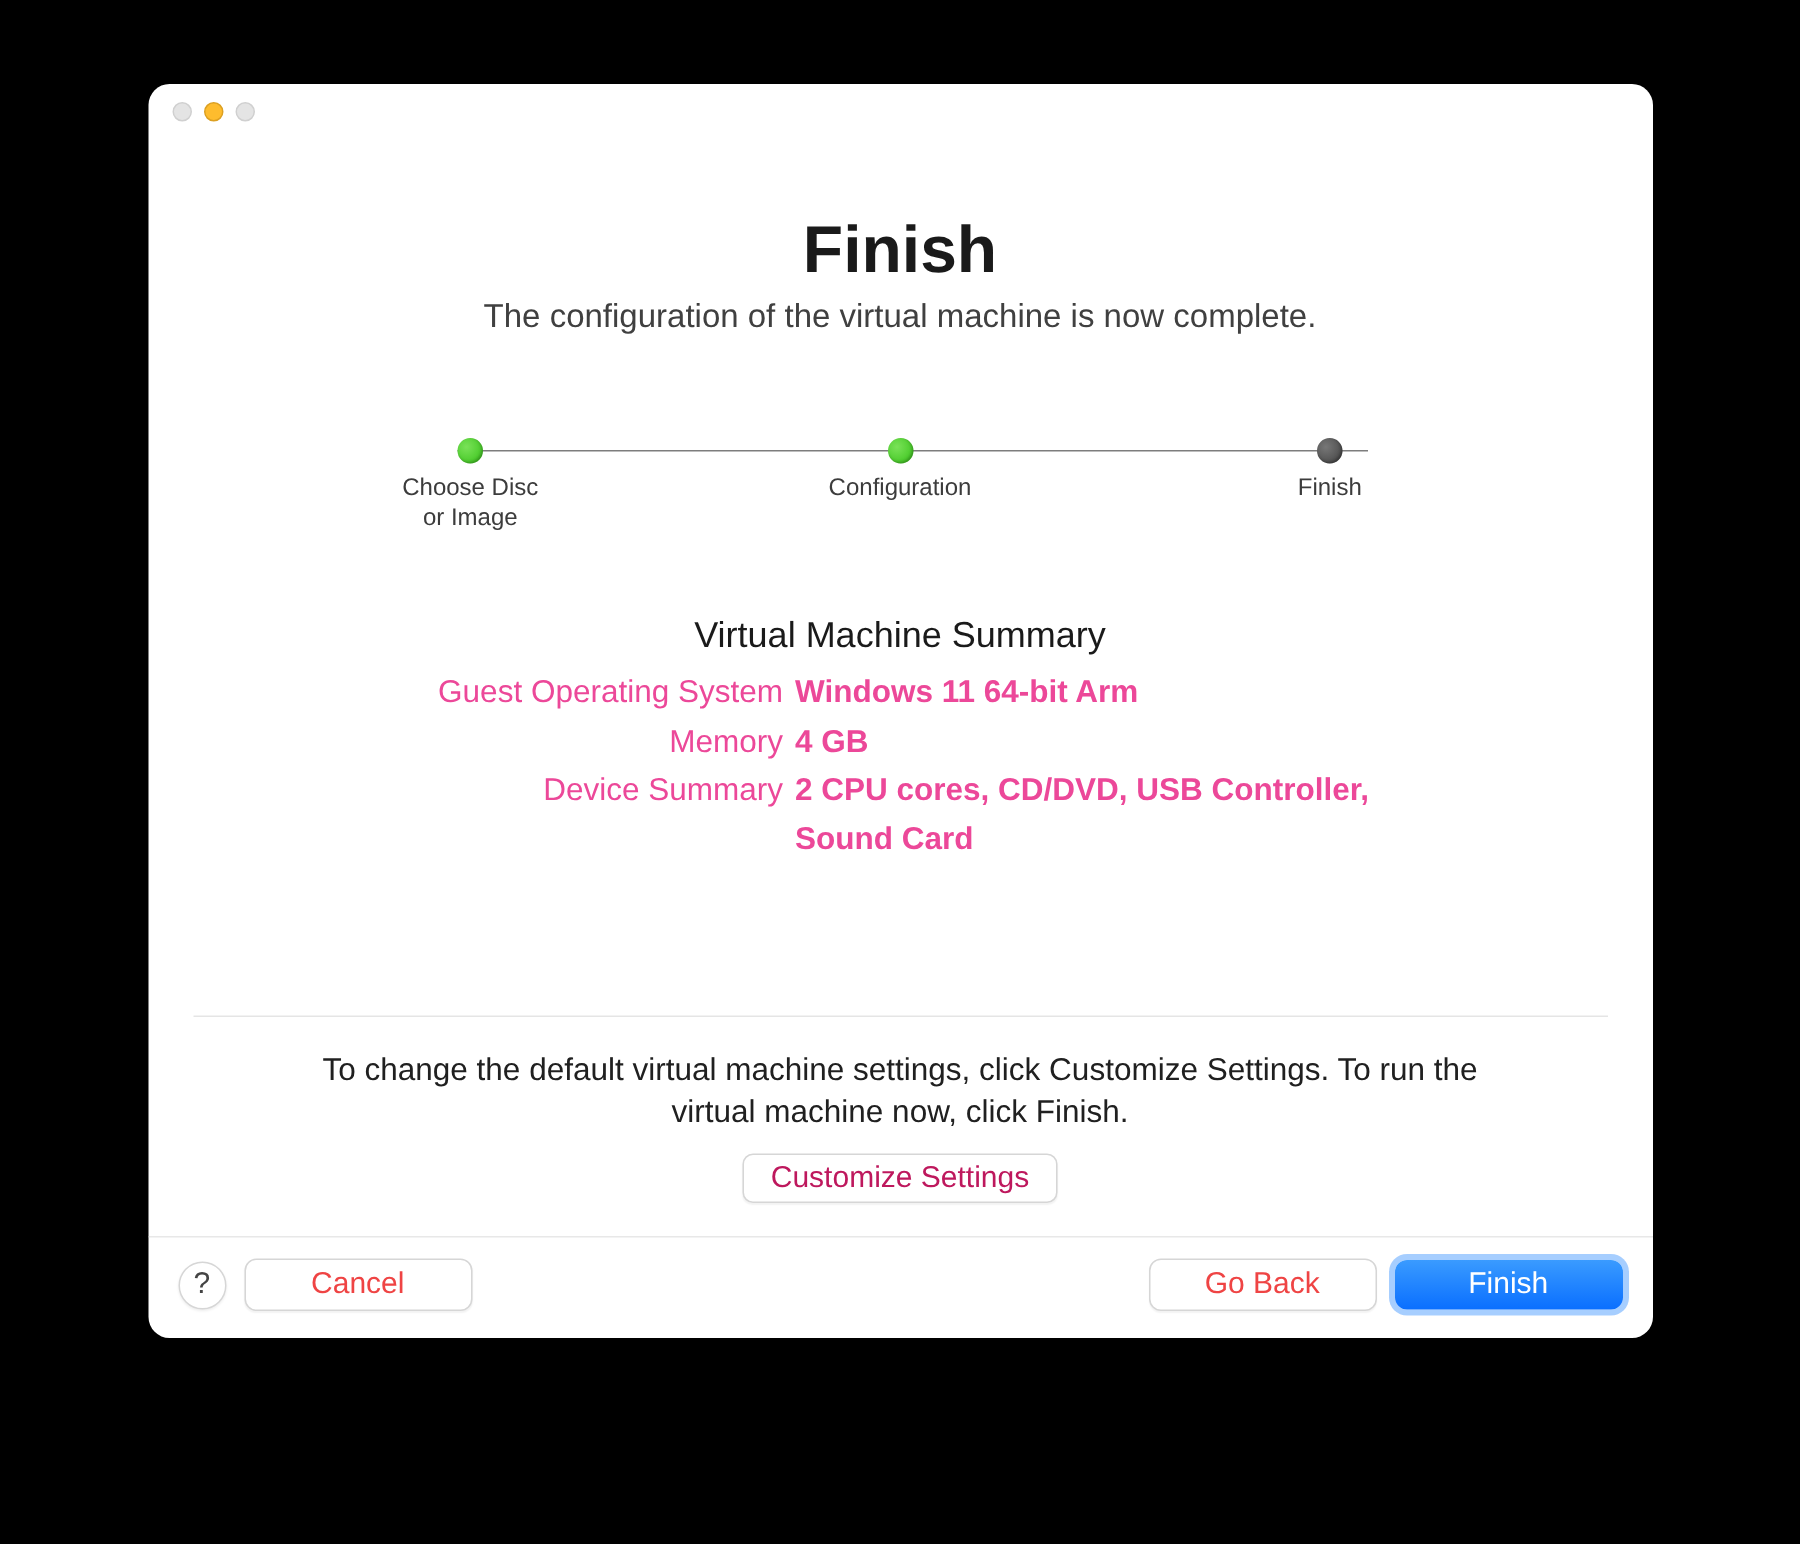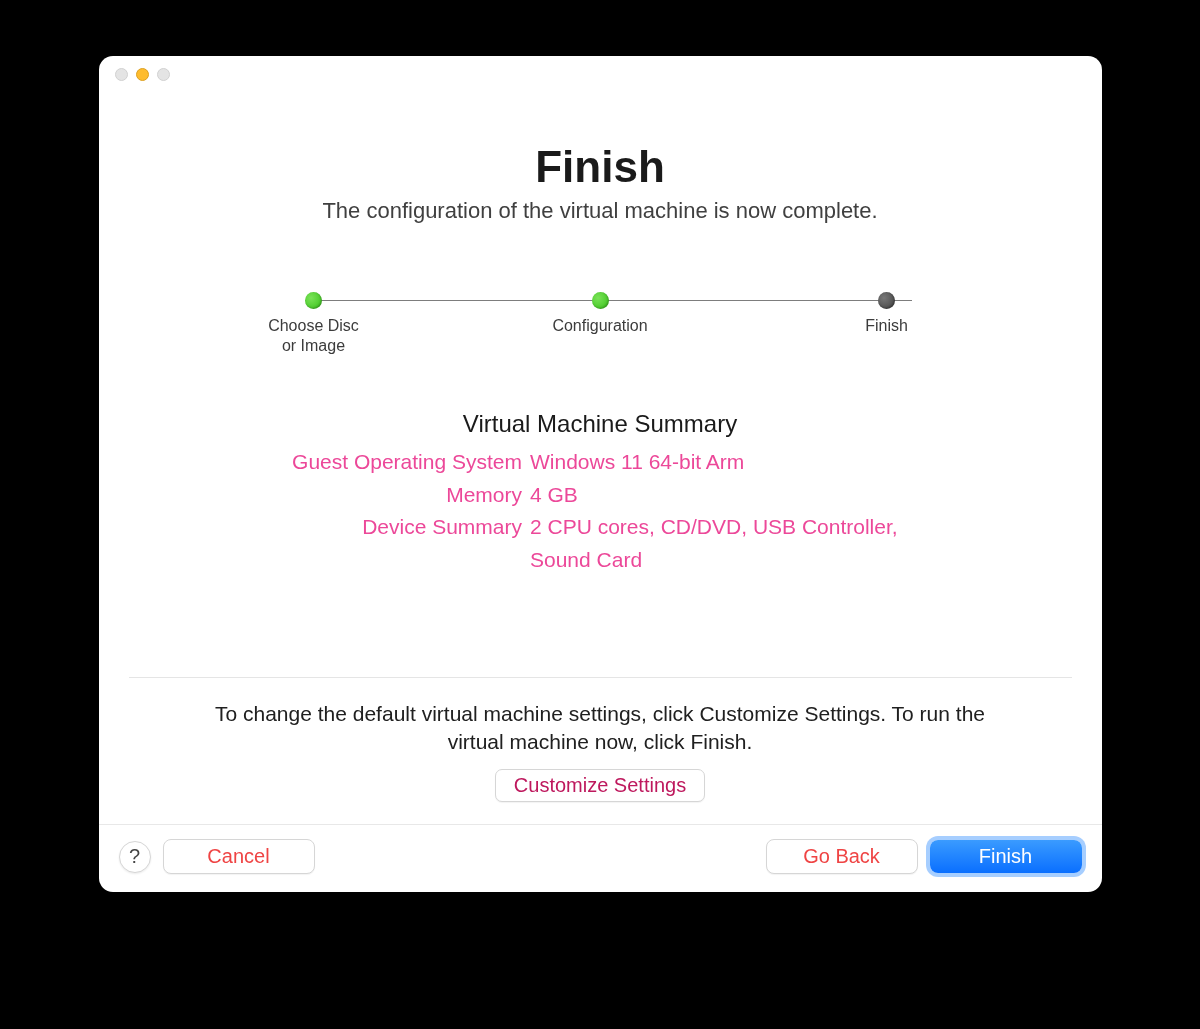--- a/index.html
+++ b/index.html
@@ -116,20 +116,21 @@
       color: #ec4899;
     }
     .summary-row .label {
       width: 290px;
       text-align: right;
       padding-right: 8px;
     }
     .summary-row .value {
       width: 430px;
       text-align: left;
+      font-weight: bold;
     }
 
     .hint-area {
       margin-top: auto;
       border-top: 1px solid #e5e5e5;
       margin-left: 30px;
       margin-right: 30px;
       padding: 18px 0 22px 0;
       text-align: center;
     }

